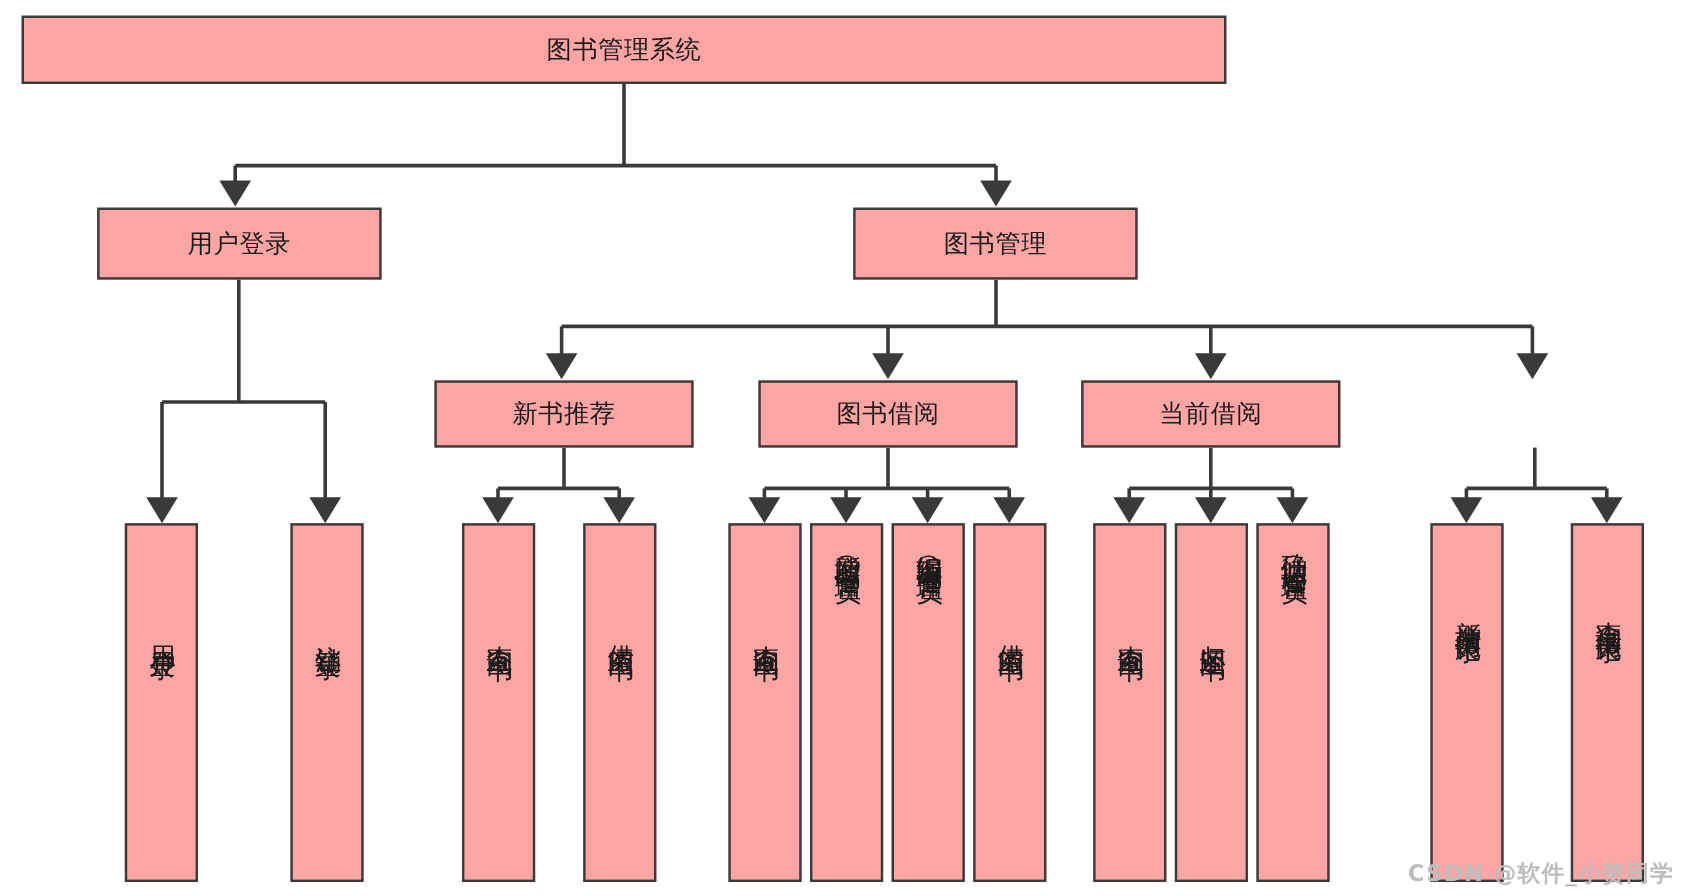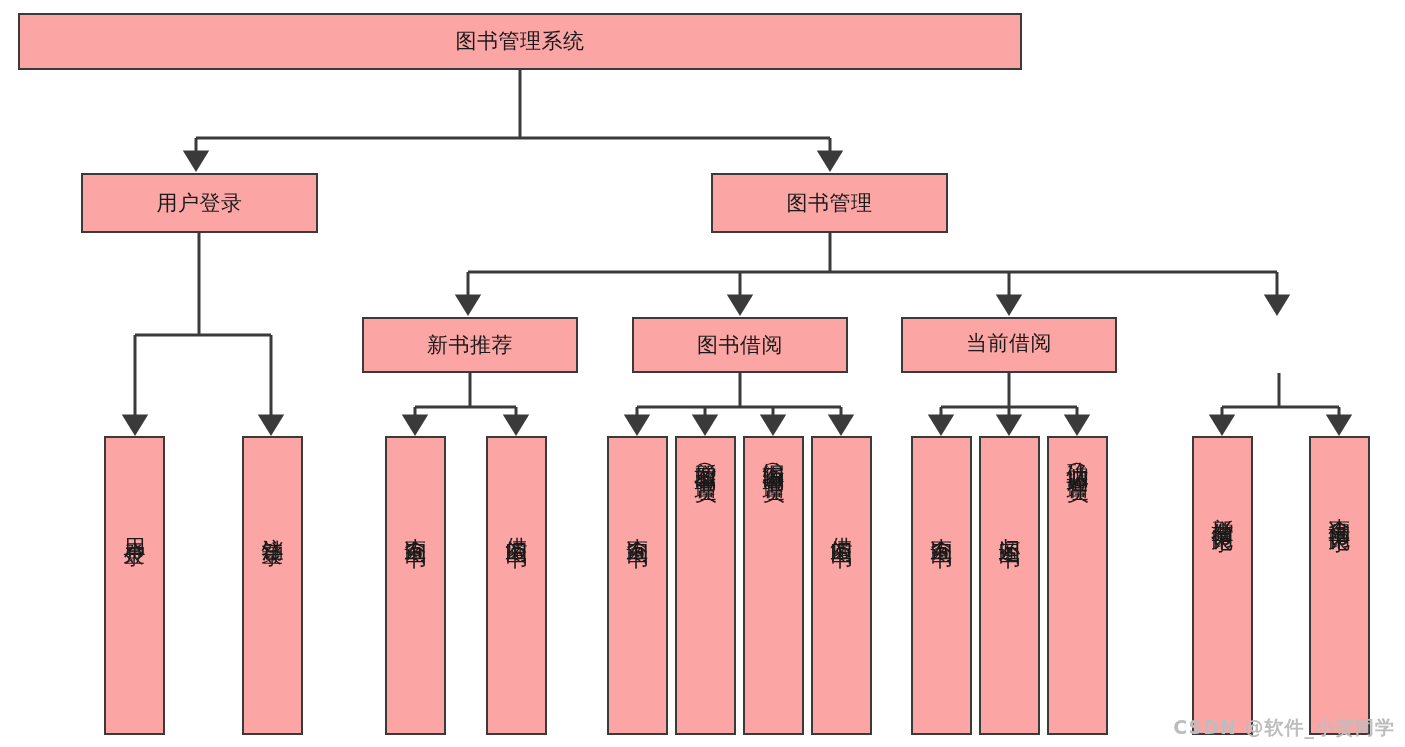--- a/index.html
+++ b/index.html
@@ -138,21 +138,21 @@
   <div class="node" style="left:362px; top:317px; width:216px; height:56px;">
     <span class="node-label">新书推荐</span>
   </div>
 
   <div class="node" style="left:711px; top:173px; width:237px; height:60px;">
     <span class="node-label">图书管理</span>
   </div>
   <div class="node" style="left:632px; top:317px; width:216px; height:56px;">
     <span class="node-label">图书借阅</span>
   </div>
-  <div class="node" style="left:901px; top:317px; width:216px; height:56px;font-family:Liberation Mono, monospace;">
+  <div class="node" style="left:901px; top:317px; width:216px; height:56px;">
     <span class="node-label">当前借阅</span>
   </div>
 
   <div class="node vertical mid" style="left:104px; top:436px; width:61px; height:299px;">
     <span class="node-label">用户登录</span>
   </div>
   <div class="node vertical mid" style="left:242px; top:436px; width:61px; height:299px;">
     <span class="node-label">注销登录</span>
   </div>
 

